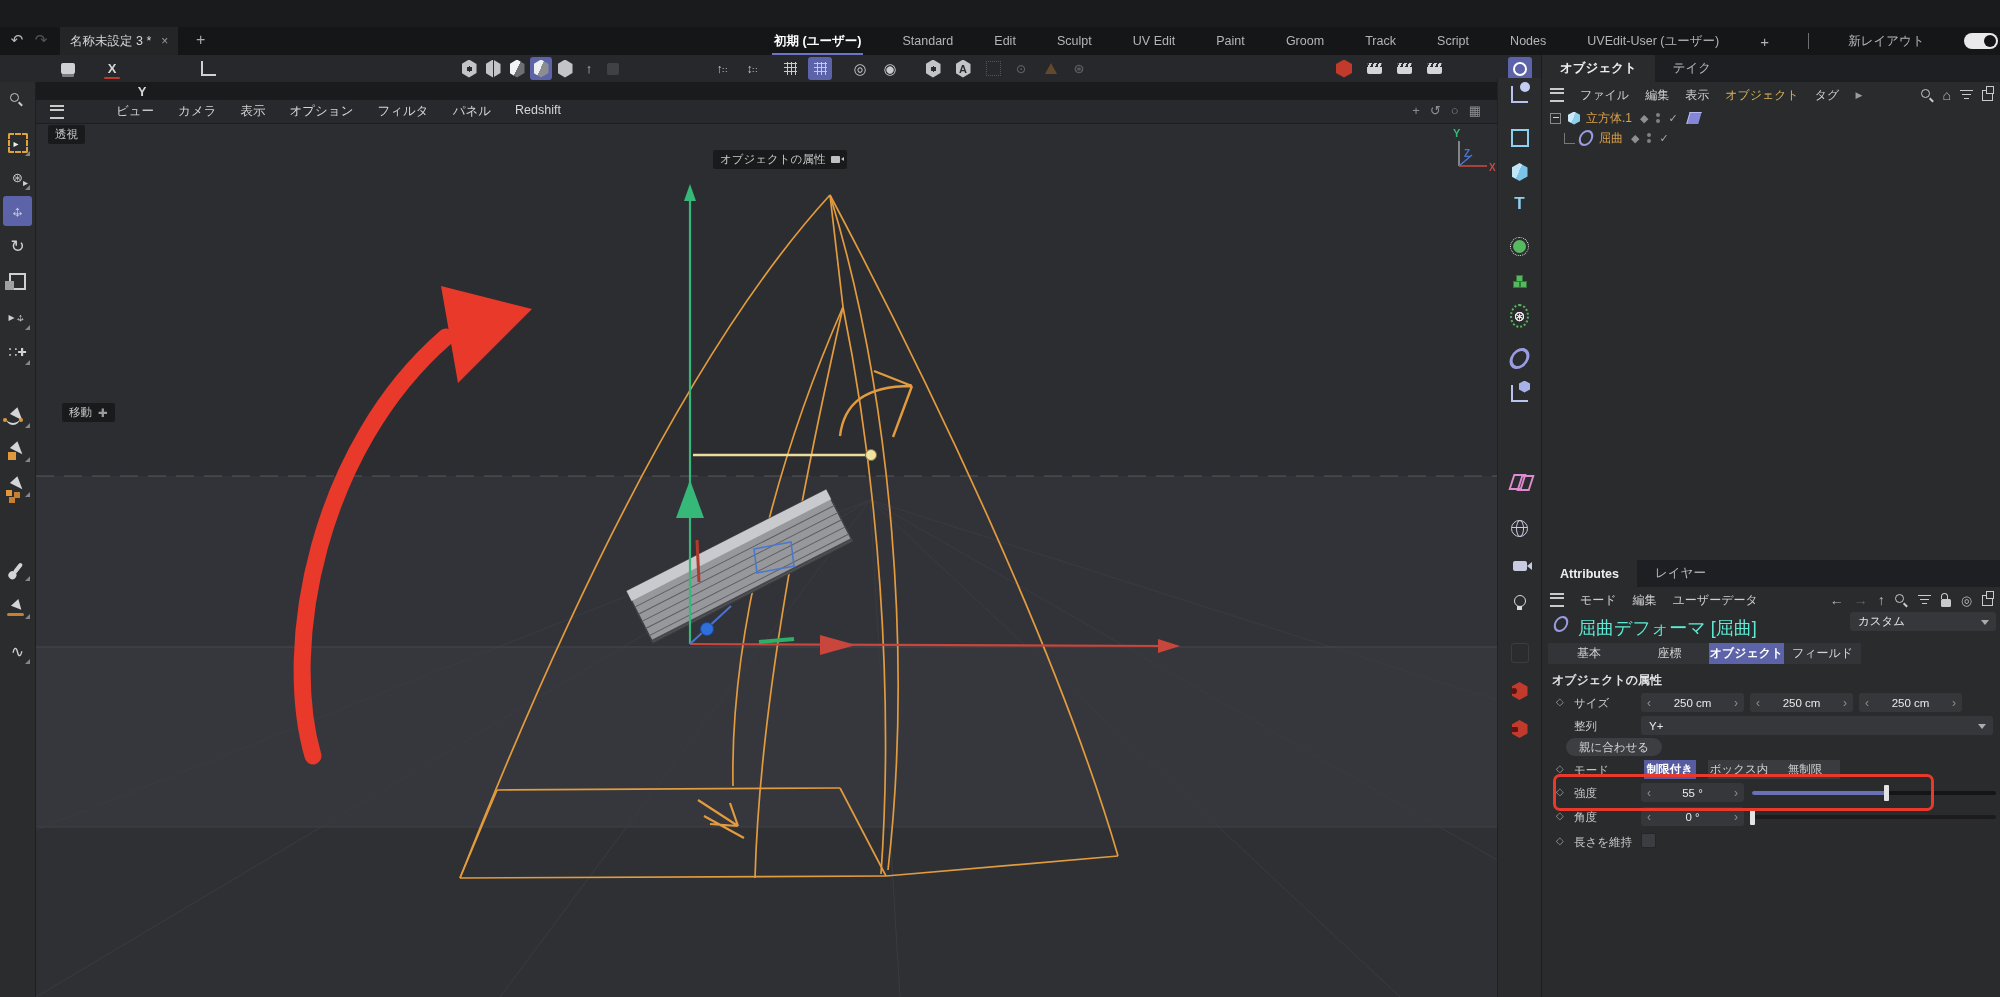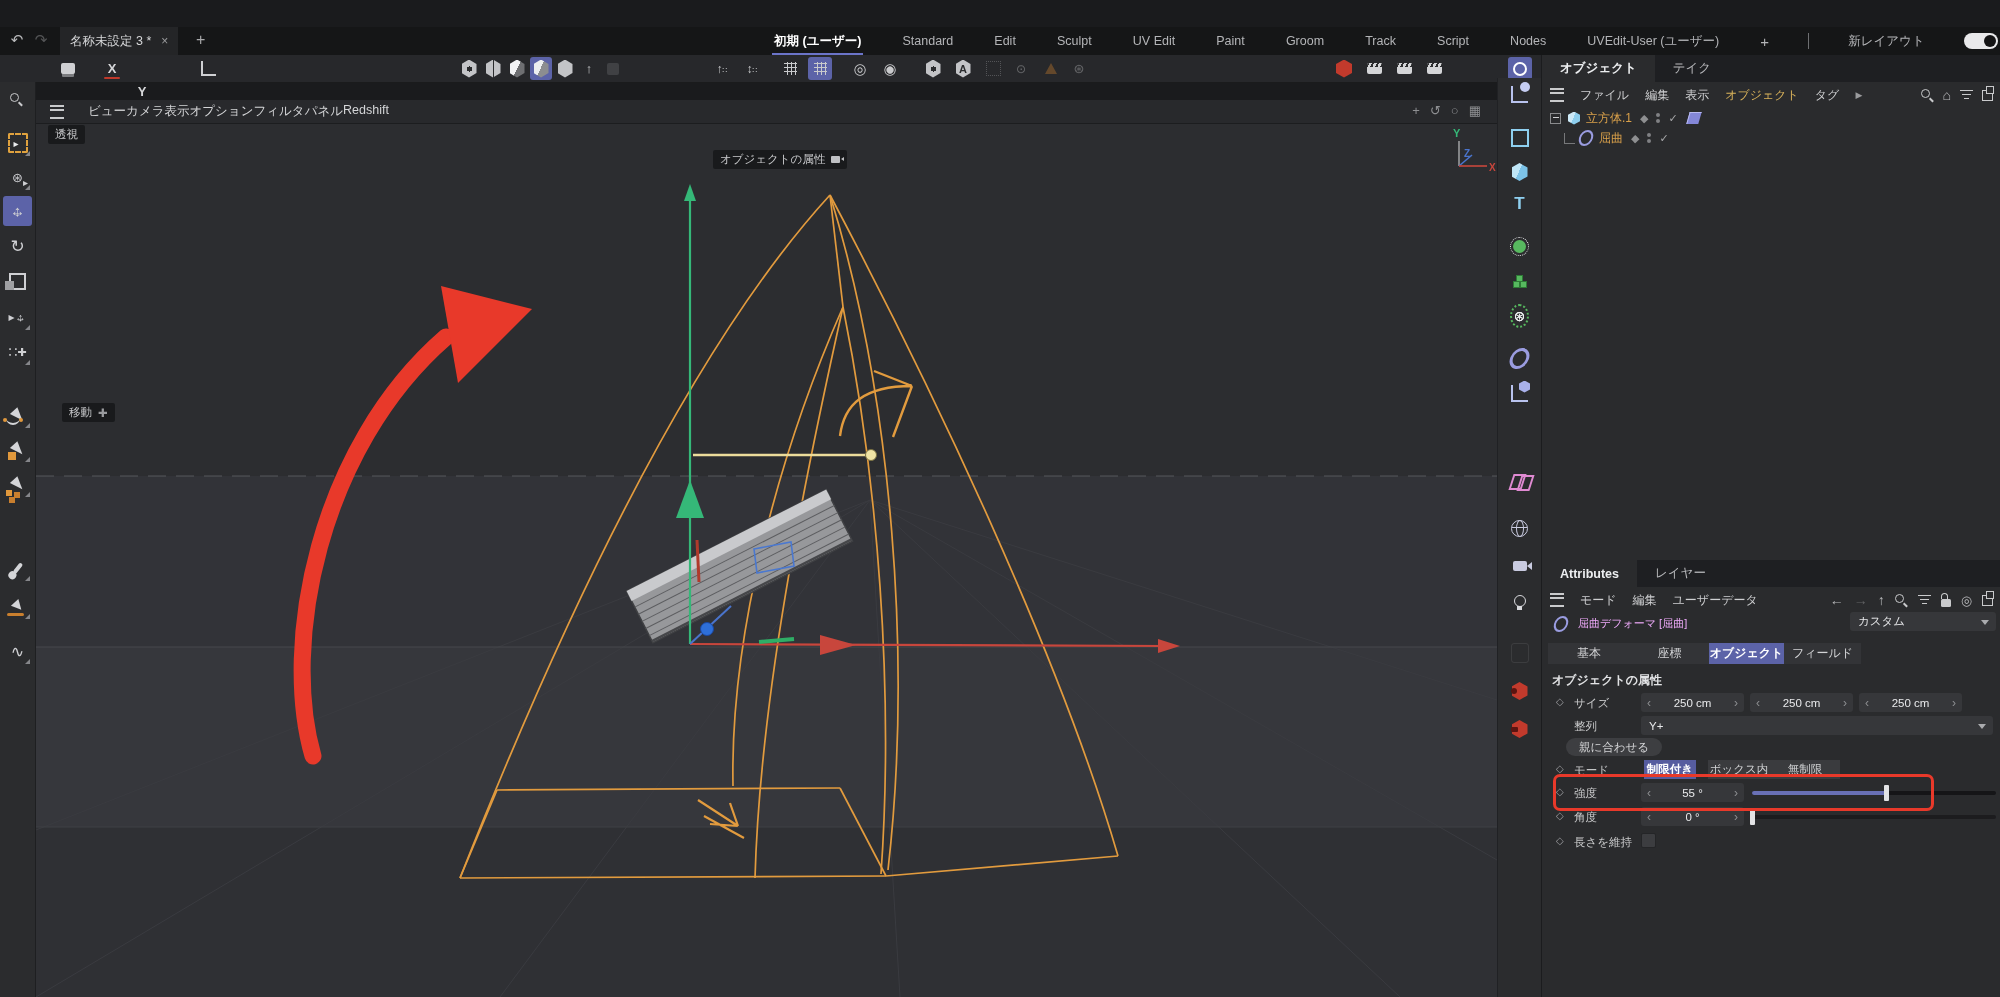--- a/index.html
+++ b/index.html
@@ -338,21 +338,21 @@
         <span class="penline"></span>
       </div>
     <div class="ltool corner" style="top:554px;">
         <span style="font-size:16px;">∿</span>
       </div>
   </div>
 
   <div class="abs viewport">
     <div class="vp-menu">
       <span class="ic ic-bars"></span>
-      <span id="vp-menu-items" style="display:flex;">
+      <span id="vp-menu-items" style="display:flex;gap:24px;margin-left:28px;">
           <span class="mi">ビュー</span>
           <span class="mi">カメラ</span>
           <span class="mi">表示</span>
           <span class="mi">オプション</span>
           <span class="mi">フィルタ</span>
           <span class="mi">パネル</span>
           <span class="mi">Redshift</span>
         </span>
       <span class="vp-right-icons" id="vp-right-icons">
           <span>+</span>
@@ -596,21 +596,21 @@
         <span class="ic ic-mag"></span>
         <span class="ic ic-filter"></span>
         <span class="ic ic-lock"></span>
         <span style="font-size:13px;">◎</span>
         <span class="ic ic-ext"></span>
       </span>
     </div>
 
     <div class="arow" style="top:557px;height:24px;">
       <span class="obend" style="position:absolute;left:12px;top:4px;"></span>
-      <span style="position:absolute;left:36px;top:4px;font-size:11px;color:#f0abfc;">屈曲デフォーマ [屈曲]</span>
+      <span style="position:absolute;left:36px;top:4px;font-size:18px;color:#5eead4;">屈曲デフォーマ [屈曲]</span>
       <span class="dropdown" style="left:308px;width:146px;">
         <span>カスタム</span>
           <span class="chev"></span>
       </span>
     </div>
 
     <div id="section-tabs" style="position:absolute;left:0;top:587px;width:100%;height:24px;text-decoration:underline;">
         <div class="secttab" style="left: 6px; width: 82px;">基本</div>
         <div class="secttab" style="left: 88px; width: 79px;">座標</div>
         <div class="secttab on" style="left: 167px; width: 75px;">オブジェクト</div>

